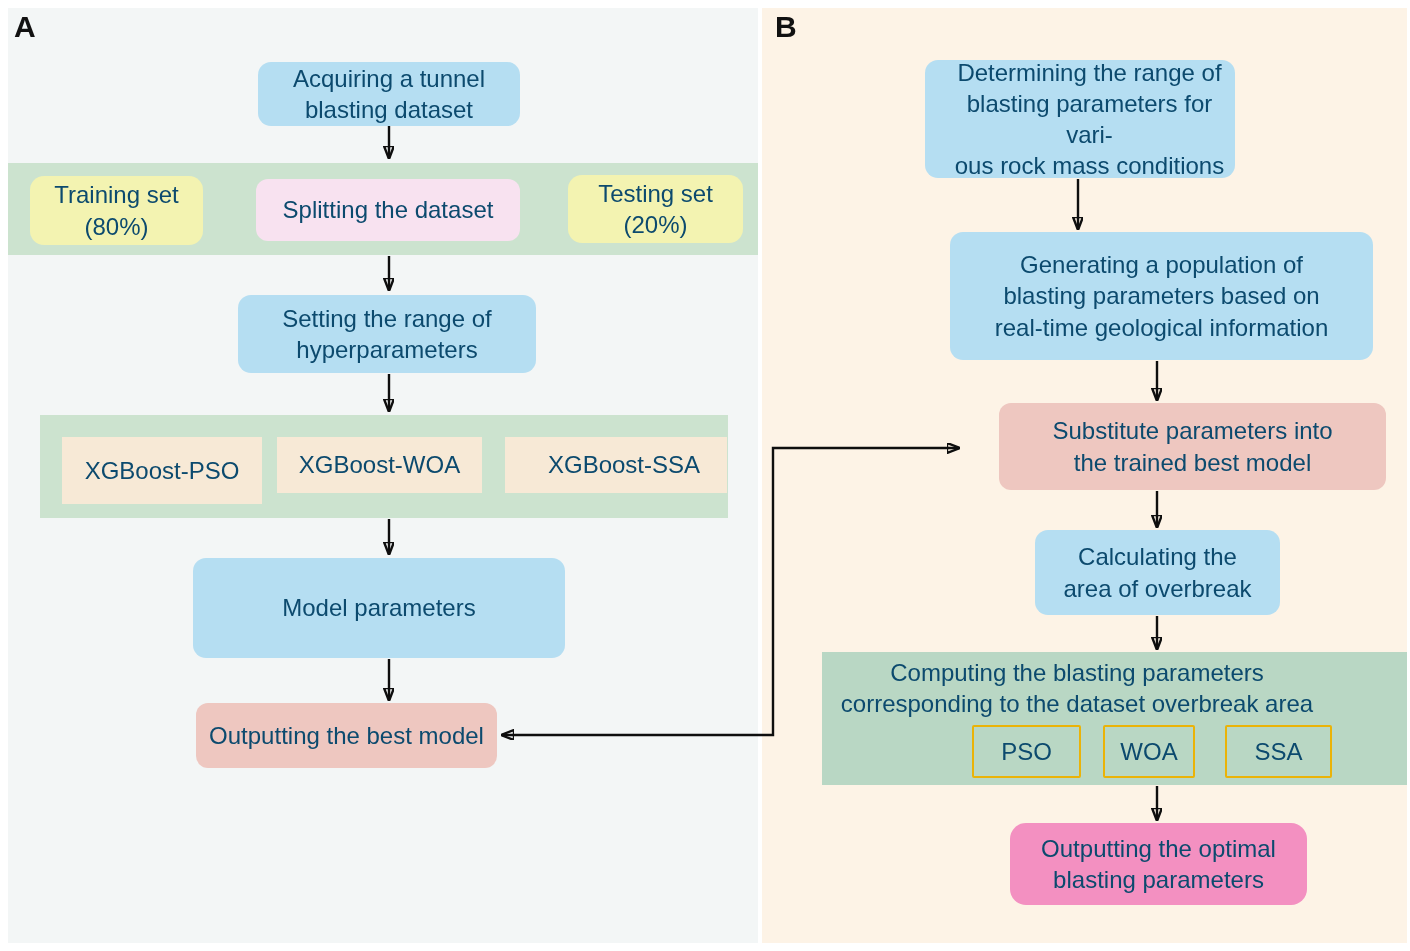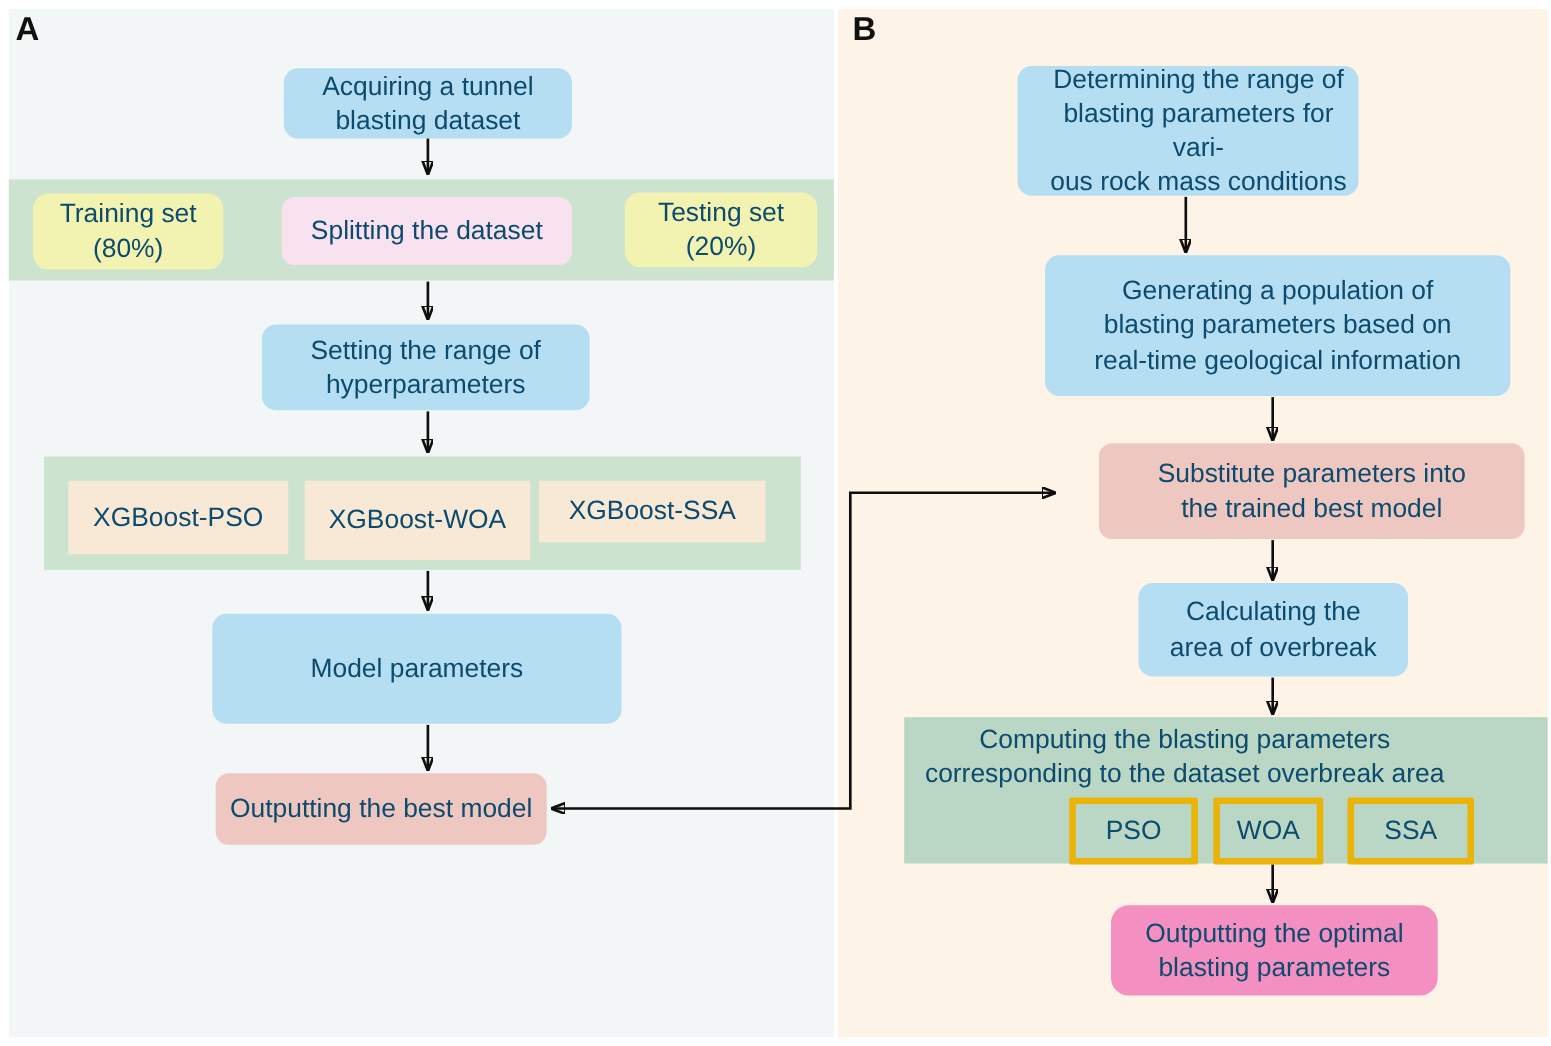--- a/index.html
+++ b/index.html
@@ -14,21 +14,21 @@
   .rounded{border-radius:13px;}
   .blue{background:#b5def2;}
   .yellow{background:#f3f3b1;border-radius:14px;}
   .pinklight{background:#f8e2f0;border-radius:12px;}
   .tan{background:#f7e9d6;}
   .salmon{background:#eec7c0;border-radius:12px;}
   .hotpink{background:#f390c1;border-radius:16px;}
   .band{position:absolute;}
   .band-a{background:#cce3cf;}
   .band-b{background:#b9d7c4;}
-  .algo{background:transparent;border:6px solid #eab308;border-radius:2px;}
+  .algo{background:transparent;border:2px solid #eab308;border-radius:2px;}
   .comparison-inner{display:flex;flex-direction:column;align-items:center;justify-content:center;gap:10px;width:100%;}
   .metrics-row{display:flex;align-items:baseline;justify-content:center;gap:20px;}
   .metrics-label{font-size:24px;}
   .metric{font-family:"Liberation Serif",serif;font-style:italic;font-size:28px;letter-spacing:1px;}
   .metric sup{font-size:0.62em;}
   .left-text{text-align:center;justify-content:flex-start;padding-left:19px;box-sizing:border-box;}
   svg.arrows{position:absolute;left:0;top:0;width:1410px;height:951px;pointer-events:none;}
   svg.arrows path{fill:none;stroke:#0e0e0e;stroke-width:2.4;}
 </style>
 </head>
@@ -51,22 +51,22 @@
 (80%)</div>
   <div class="box pinklight" style="left:256px;top:179px;width:264px;height:62px;">Splitting the dataset</div>
   <div class="box yellow" style="left:568px;top:175px;width:175px;height:68px;">Testing set
 (20%)</div>
 
   <div class="box blue rounded" style="left:238px;top:295px;width:298px;height:78px;">Setting the range of
 hyperparameters</div>
 
   <div class="band band-a" style="left:40px;top:415px;width:688px;height:103px;"></div>
   <div class="box tan" style="left:62px;top:437px;width:200px;height:67px;">XGBoost-PSO</div>
-  <div class="box tan" style="left:277px;top:437px;width:205px;height:72px;">XGBoost-WOA</div>
-  <div class="box tan" style="left:490px;top:437px;width:206px;height:56px;">XGBoost-SSA</div>
+  <div class="box tan" style="left:277px;top:437px;width:205px;height:56px;">XGBoost-WOA</div>
+  <div class="box tan" style="left:505px;top:437px;width:206px;height:56px;padding-left:16px;">XGBoost-SSA</div>
 
   <div class="box blue rounded" style="left:193px;top:558px;width:372px;height:100px;">
     <div class="comparison-inner">
       <div>Model parameters</div>
     </div>
   </div>
 
   <div class="box salmon" style="left:196px;top:703px;width:301px;height:65px;">Outputting the best model</div>
 
   <div class="box blue rounded left-text" style="left:925px;top:60px;width:310px;height:118px;">Determining the range of

